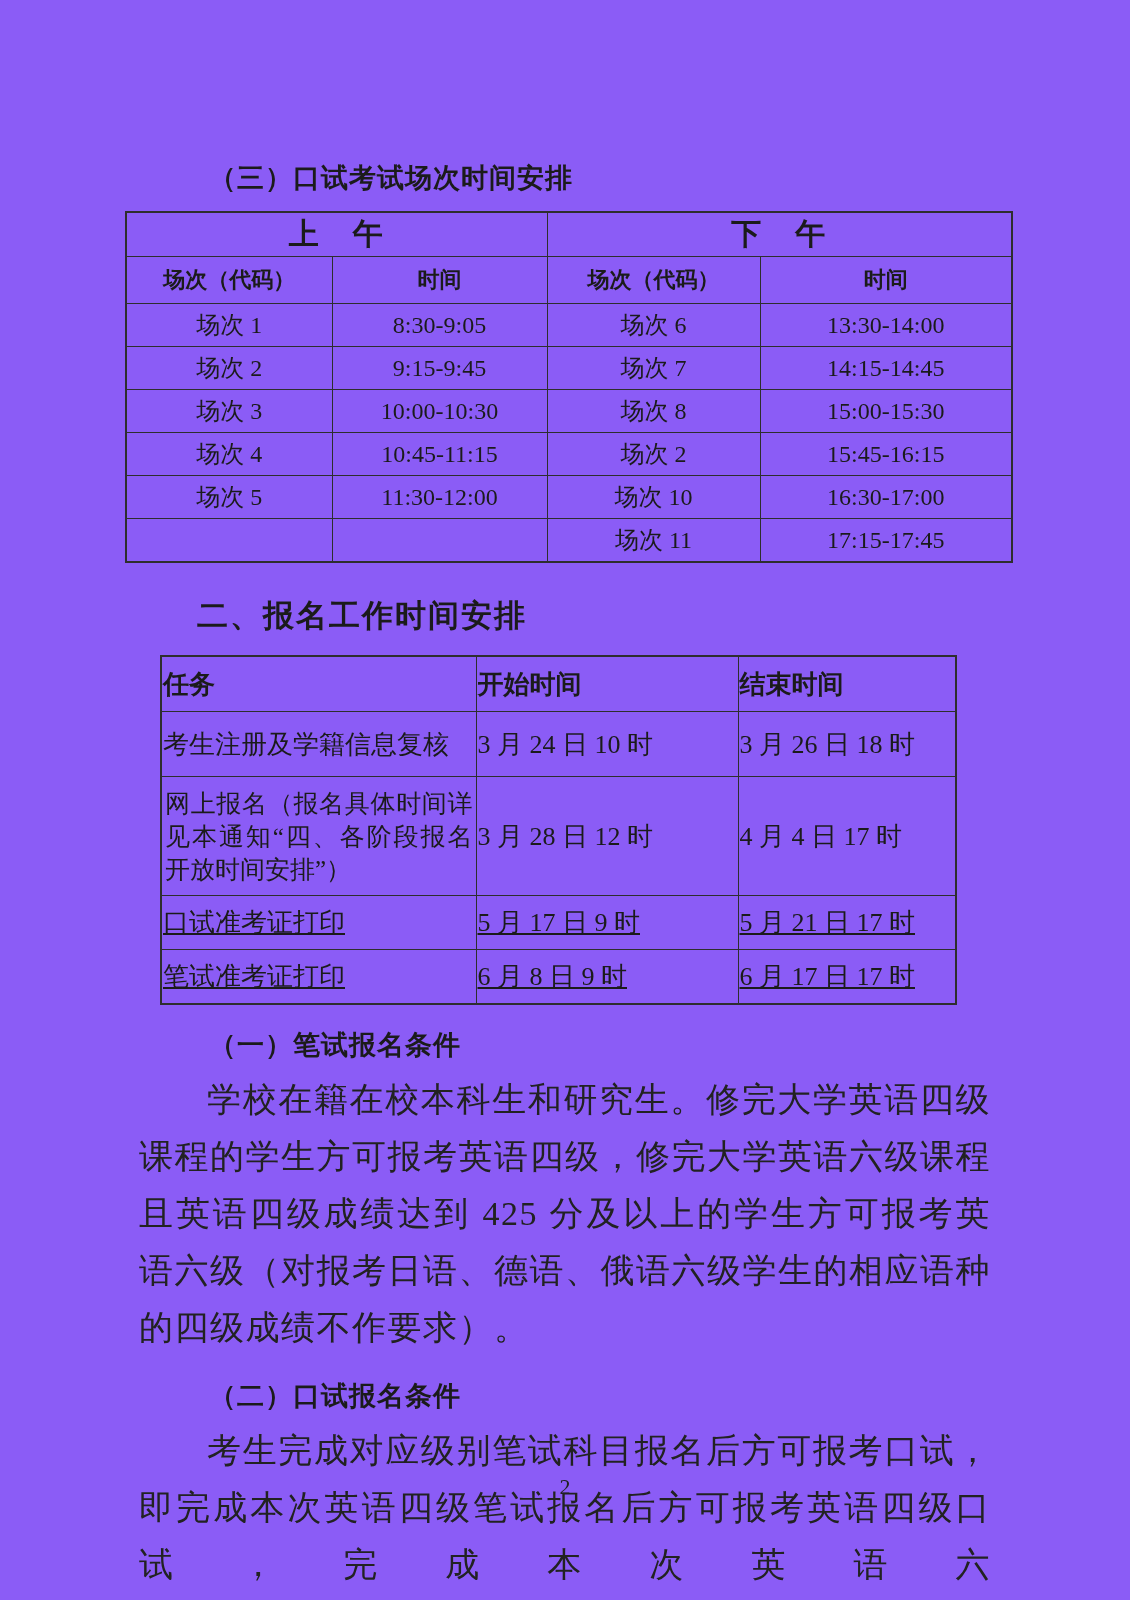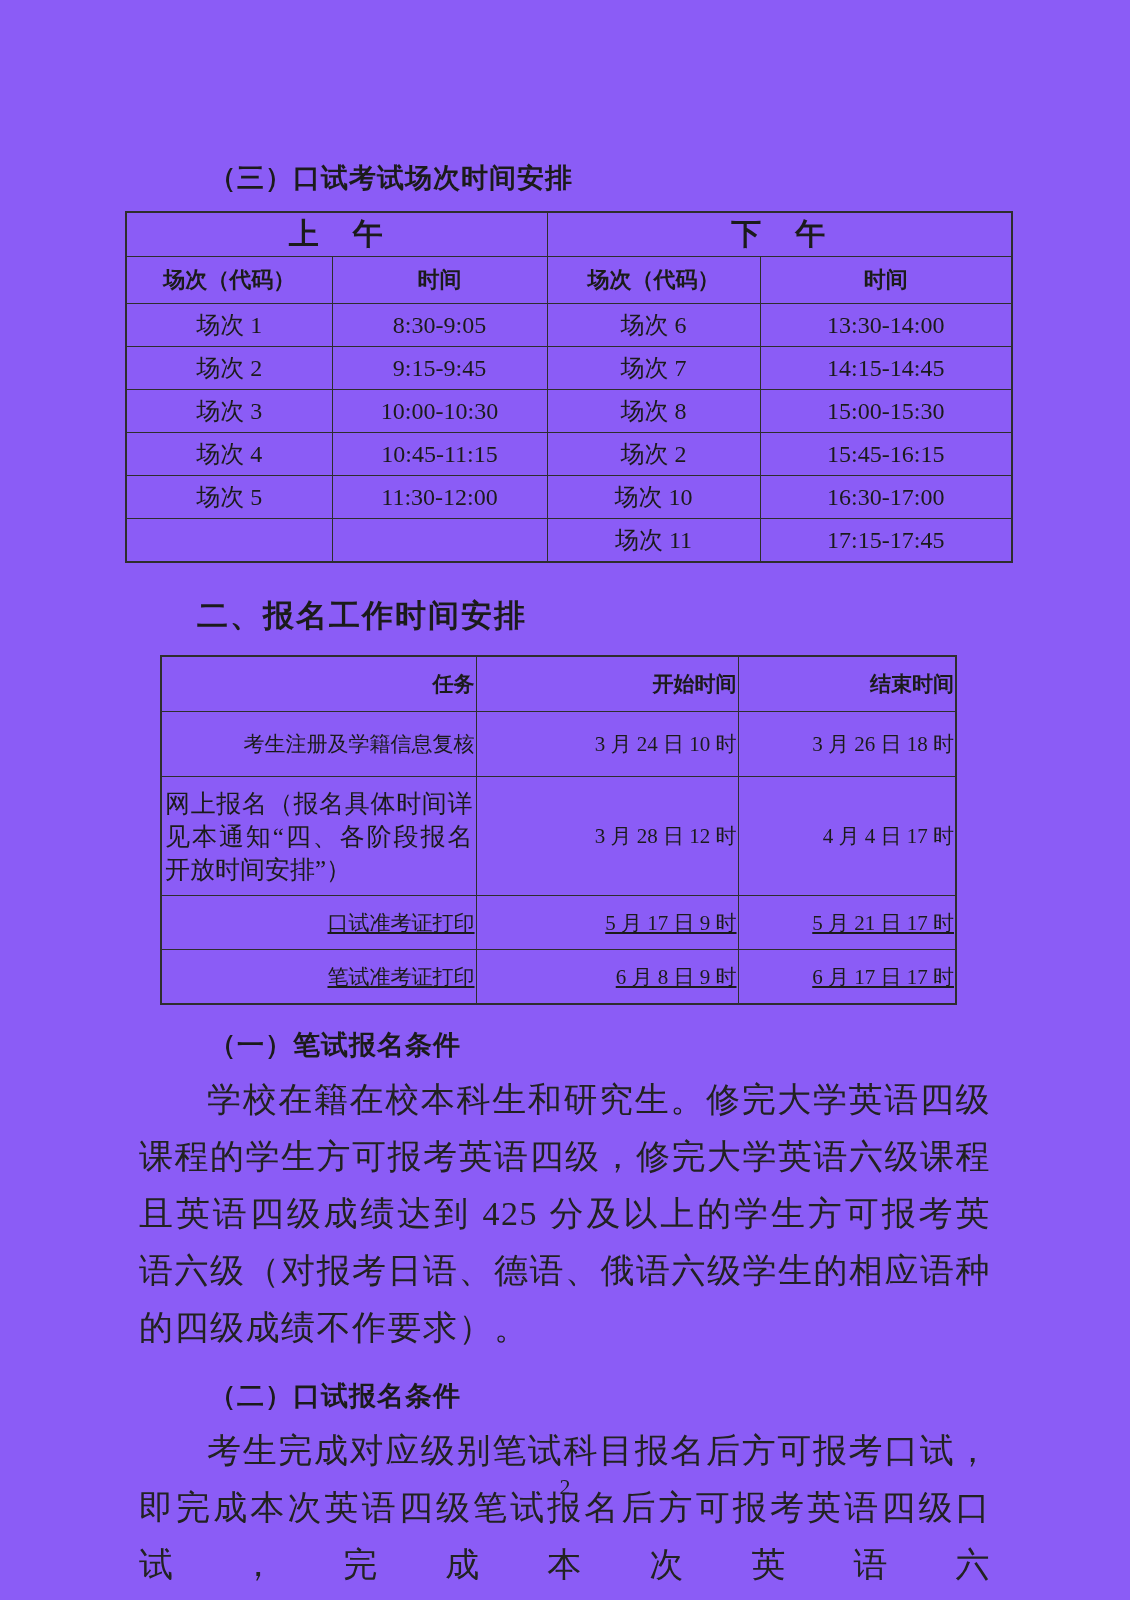--- a/index.html
+++ b/index.html
@@ -44,21 +44,21 @@
   .big-heading {
     font-family: "Liberation Sans", sans-serif;
     font-weight: bold;
     font-size: 31px;
     letter-spacing: 2px;
     margin: 32px 0 0 72px;
   }
 
   
   .t2 { width: 795px; margin: 18px 0 0 35px; border: 2px solid #2e2e2e; }
-  .t2 th, .t2 td { border: 1.5px solid #2e2e2e; text-align: right; font-size: 21px; }
+  .t2 th, .t2 td { border: 1.5px solid #2e2e2e; text-align: left; font-size: 26px; }
   .t2 th { height: 52px; font-weight: bold; }
   .t2 td { height: 62px; }
   .t2 tr.tall td { height: 102px; }
   .t2 tr.short td { height: 51px; text-decoration: underline; }
   .t2 td.task-long {
     text-align: justify;
     padding: 8px 3px;
     line-height: 33px;
     font-size: 25px;
   }

